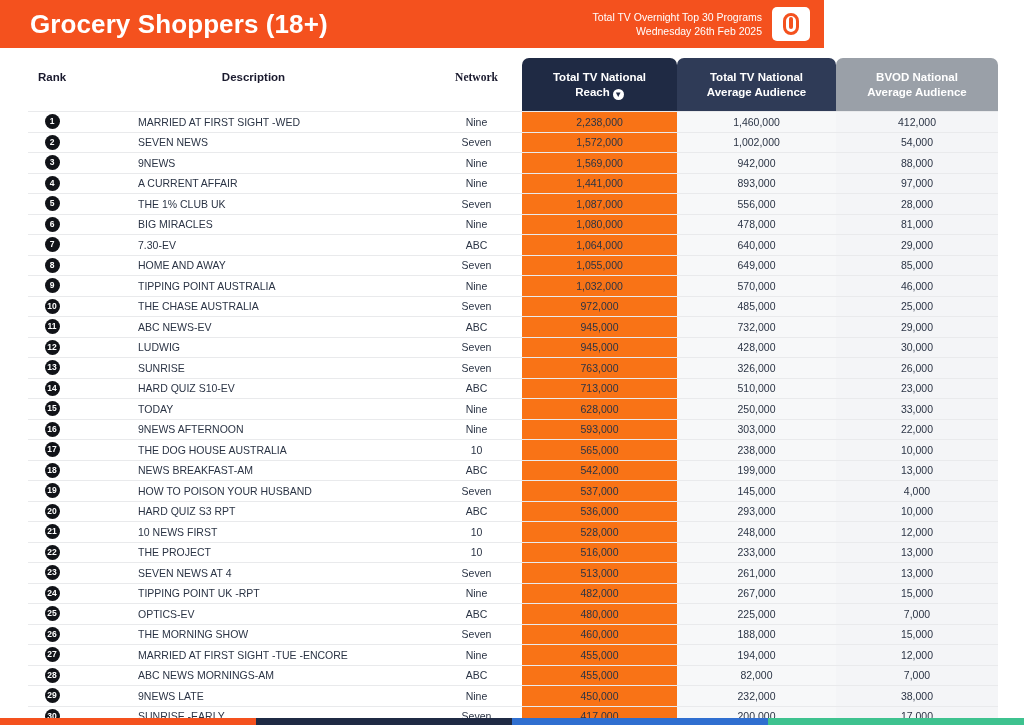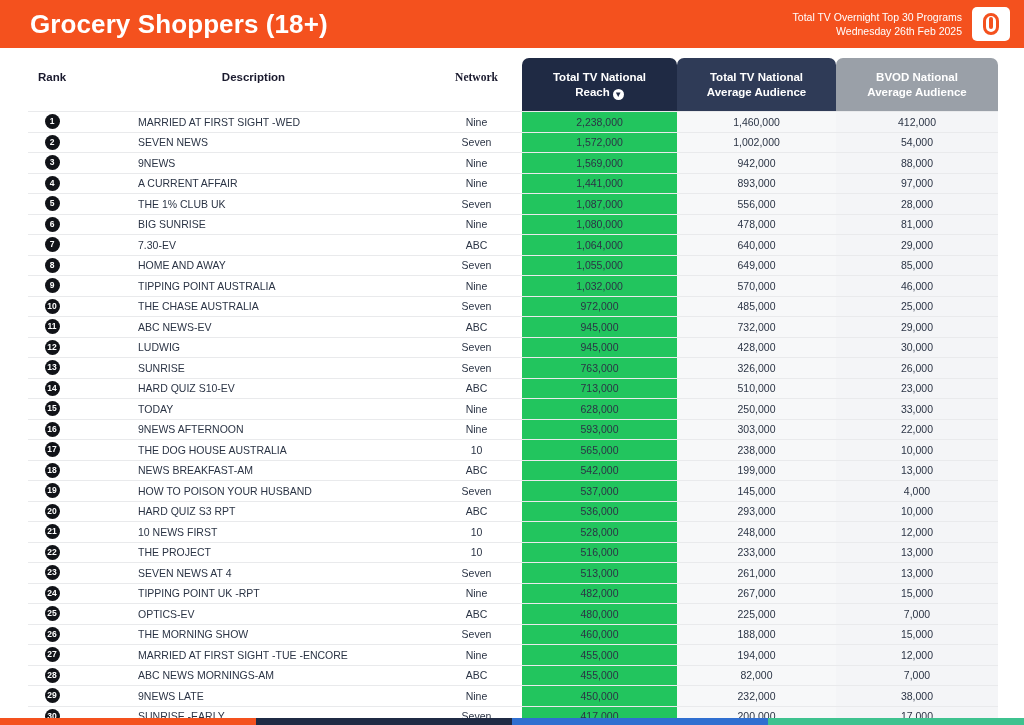--- a/index.html
+++ b/index.html
@@ -17,21 +17,21 @@
     position: relative;
     width: 1024px;
     height: 725px;
     background: #ffffff;
   }
 
   
   .header {
     position: absolute;
     top: 0; left: 0;
-    width: 1024px;
+    width: 824px;
     height: 48px;
     background: #f4511e;
     display: flex;
     align-items: center;
     justify-content: space-between;
     box-sizing: border-box;
     padding: 0 14px 0 30px;
   }
   .header-title {
     color: #ffffff;
@@ -165,21 +165,21 @@
   }
   td.c-desc {
     padding-left: 62px;
     text-align: left;
     white-space: nowrap;
     overflow: hidden;
     text-overflow: ellipsis;
   }
   td.c-net { text-align: center; }
   td.c-m1, td.c-m2, td.c-m3 { text-align: center; }
-  td.c-m1 { background: #22c55e; }
+  td.c-m1 { background: #f97316; }
   td.c-m2 { background: #f7f8f9; }
   td.c-m3 { background: #f4f5f7; }
 
   tbody tr:first-child td { border-top: 1px solid #e9eaec; }
 
   
   .footer {
     position: absolute;
     bottom: 0; left: 0;
     width: 1024px;
@@ -288,21 +288,21 @@
           <tr>
             <td class="c-rank"><span class="rank-badge">5</span></td>
             <td class="c-desc">THE 1% CLUB UK</td>
             <td class="c-net">Seven</td>
             <td class="c-m1">1,087,000</td>
             <td class="c-m2">556,000</td>
             <td class="c-m3">28,000</td>
           </tr>
           <tr>
             <td class="c-rank"><span class="rank-badge">6</span></td>
-            <td class="c-desc">BIG SUNRISE</td>
+            <td class="c-desc">BIG MIRACLES</td>
             <td class="c-net">Nine</td>
             <td class="c-m1">1,080,000</td>
             <td class="c-m2">478,000</td>
             <td class="c-m3">81,000</td>
           </tr>
           <tr>
             <td class="c-rank"><span class="rank-badge">7</span></td>
             <td class="c-desc">7.30-EV</td>
             <td class="c-net">ABC</td>
             <td class="c-m1">1,064,000</td>

